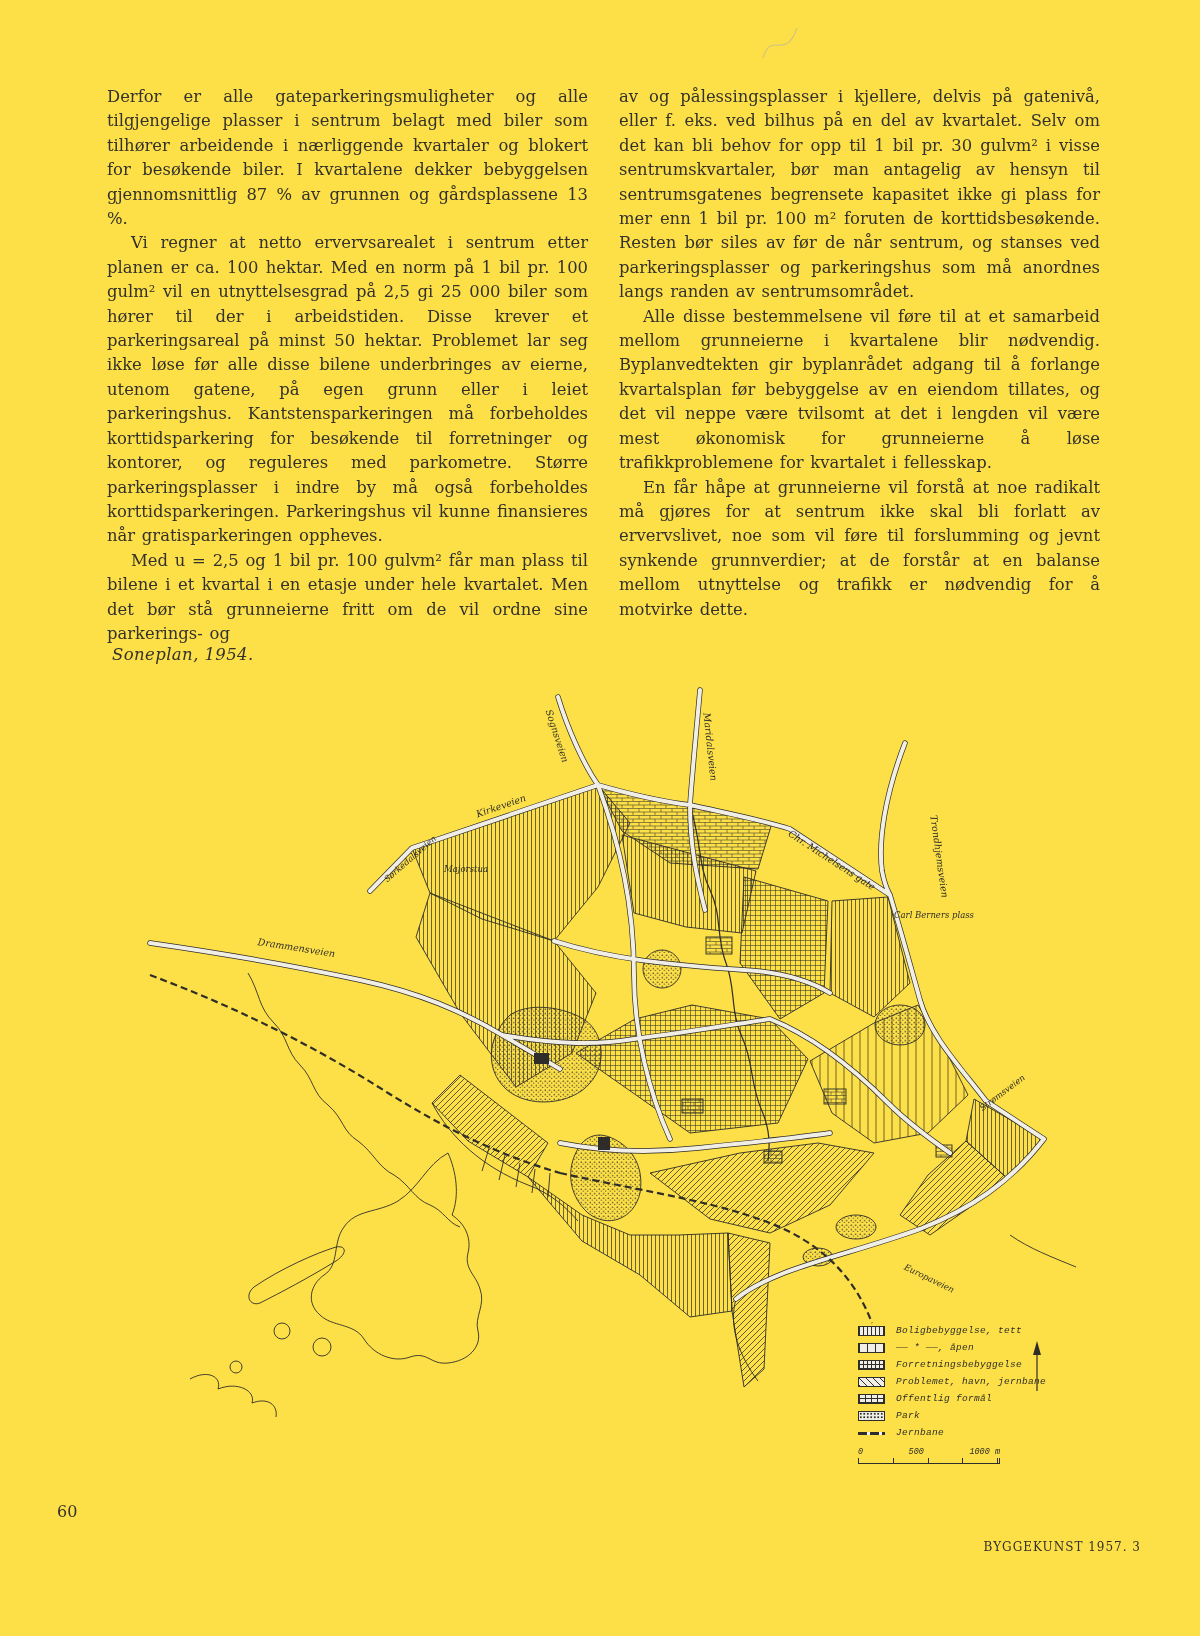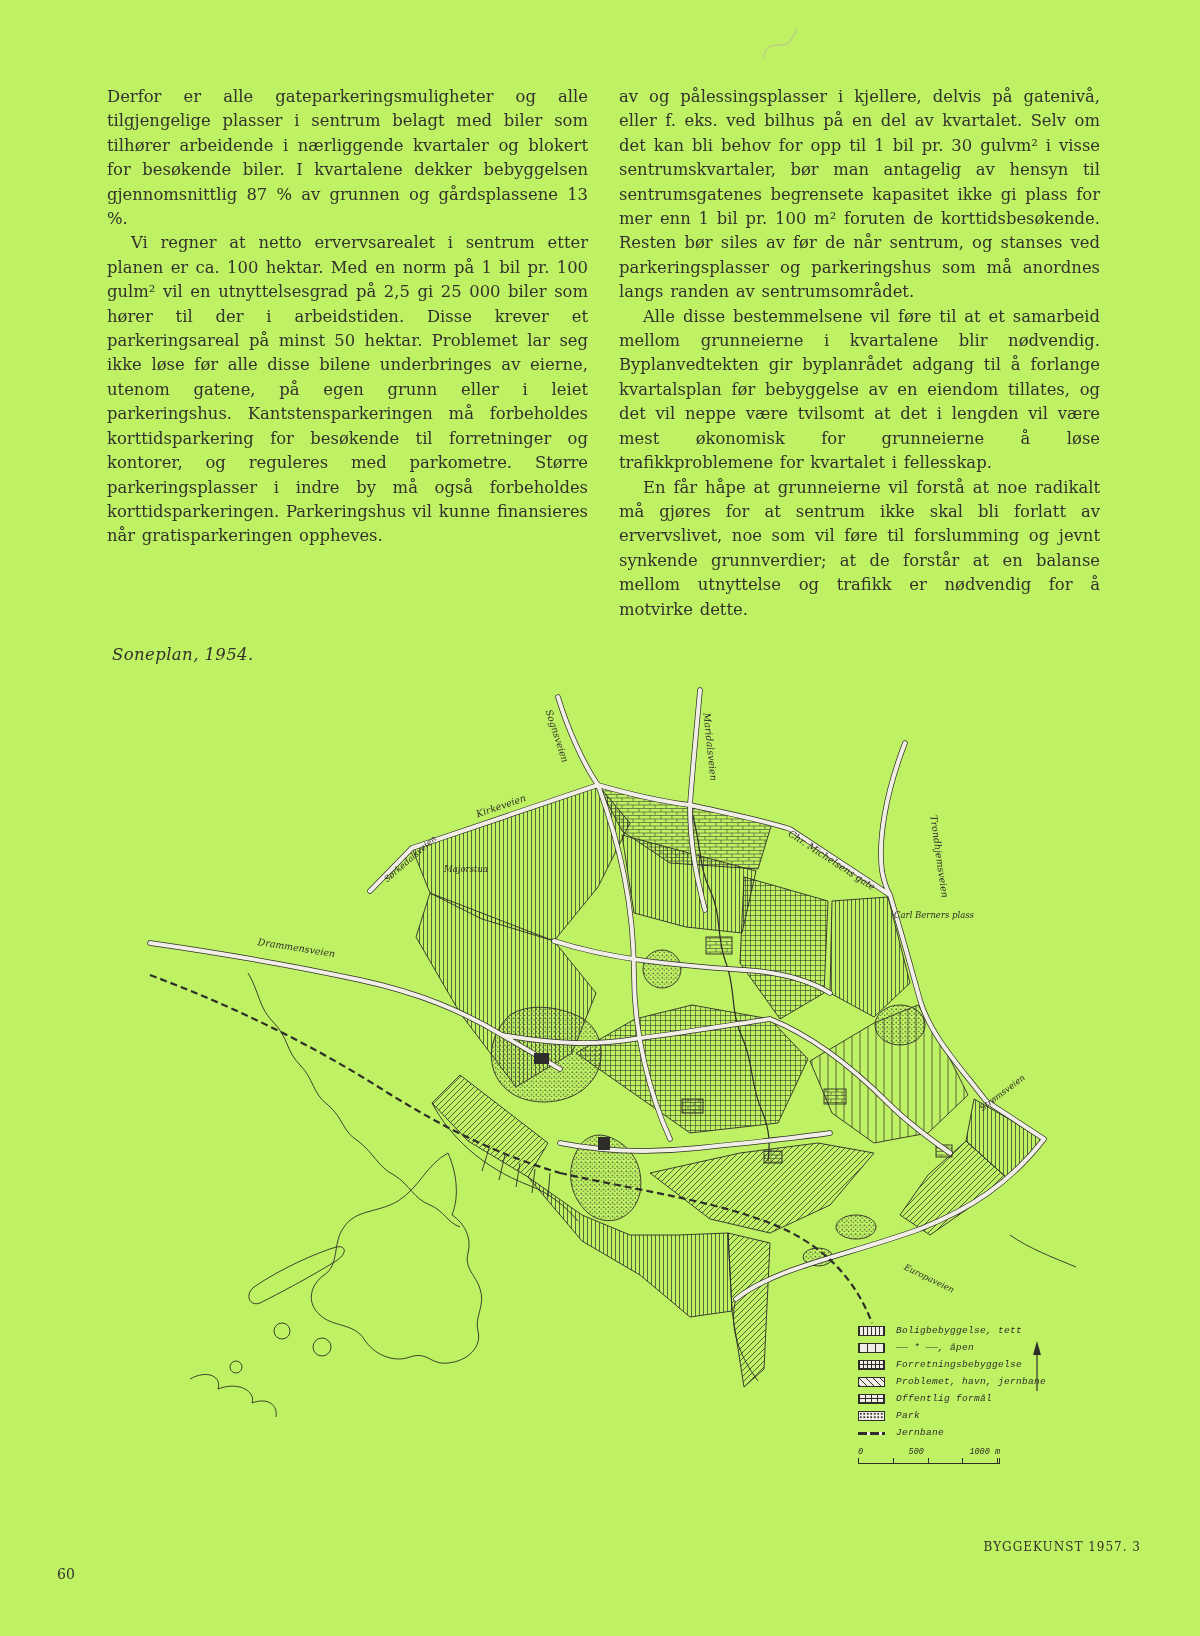--- a/index.html
+++ b/index.html
@@ -1,16 +1,16 @@
 <!DOCTYPE html>
 <html><head>
 <meta charset="utf-8">
 <style>
   html,body{margin:0;padding:0;background:#d8d4c9;}
-  .page{position:relative;width:1200px;height:1636px;background:#bef264;
+  .page{position:relative;width:1200px;height:1636px;background:#fde047;
         font-family:"DejaVu Serif",serif;color:#33312b;overflow:hidden;margin:0 auto;}
   .col{position:absolute;top:85px;width:481px;text-align:justify;
        font-size:16.4px;line-height:24.4px;word-spacing:1.5px;}
   .col-left{left:107px}
   .col-right{left:619px}
   .para{margin:0;}
   .para.indent{text-indent:24px;}
   .caption{position:absolute;left:112px;top:645px;font-style:italic;font-size:16.5px;letter-spacing:.4px;text-align:right;}
   .map{position:absolute;left:130px;top:675px;width:950px;height:800px;}
   .map svg{position:absolute;left:0;top:0;}
@@ -30,40 +30,41 @@
   .pat-park{background-image:radial-gradient(circle,#2e2d29 .8px,transparent 1px);background-size:3.5px 3.5px;}
   .pat-jernbane{border:none;height:3px;margin-top:1px;
                 background-image:repeating-linear-gradient(90deg,#2e2d29 0 9px,transparent 9px 12px);}
   .scalebar{margin-top:9px;width:142px;}
   .scale-labels{display:flex;justify-content:space-between;font-size:8.5px;font-style:italic;
                 color:#2e2d29;margin-bottom:1px;}
   .scale-line{height:5px;border-bottom:1px solid #2e2d29;
               background-image:repeating-linear-gradient(90deg,#2e2d29 0 1px,transparent 1px 34.8px);
               background-size:calc(100% - 0px) 5px;border-right:1px solid #2e2d29;}
   
-  .footer-left{position:absolute;left:57px;top:1566px;font-size:14px;}
+  .footer-left{position:absolute;left:57px;top:1502px;font-size:16px;}
   .footer-right{position:absolute;right:59px;top:1540px;font-size:12px;letter-spacing:1px;}
   .artifact{position:absolute;left:755px;top:18px;opacity:.55;}
   .map-label{font-family:"DejaVu Serif",serif;font-style:italic;fill:#2e2d29;}
 </style>
 </head>
 <body>
 
 <div class="page">
 
   <svg class="artifact" width="60" height="50">
     <path d="M8,40 C16,12 30,44 42,10" stroke="#b9b29f" stroke-width="1.3" fill="none"></path>
   </svg>
 
   <div class="col col-left">
 
       <p class="para">Derfor er alle gateparkeringsmuligheter og alle tilgjengelige plasser i sentrum belagt med biler som tilhører arbeidende i nærliggende kvartaler og blokert for besøkende biler. I kvartalene dekker bebyggelsen gjennomsnittlig 87 % av grunnen og gårdsplassene 13 %.</p>
 
       <p class="para indent">Vi regner at netto ervervsarealet i sentrum etter planen er ca. 100 hektar. Med en norm på 1 bil pr. 100 gulm² vil en utnyttelsesgrad på 2,5 gi 25 000 biler som hører til der i arbeidstiden. Disse krever et parkeringsareal på minst 50 hektar. Problemet lar seg ikke løse før alle disse bilene underbringes av eierne, utenom gatene, på egen grunn eller i leiet parkeringshus. Kantstensparkeringen må forbeholdes korttidsparkering for besøkende til forretninger og kontorer, og reguleres med parkometre. Større parkeringsplasser i indre by må også forbeholdes korttidsparkeringen. Parkeringshus vil kunne finansieres når gratisparkeringen oppheves.</p>
 
+      <p class="para indent">Med u = 2,5 og 1 bil pr. 100 gulvm² får man plass til bilene i et kvartal i en etasje under hele kvartalet. Men det bør stå grunneierne fritt om de vil ordne sine parkerings- og</p>
 
   </div>
 
   <div class="col col-right">
 
       <p class="para">av og pålessingsplasser i kjellere, delvis på gatenivå, eller f. eks. ved bilhus på en del av kvartalet. Selv om det kan bli behov for opp til 1 bil pr. 30 gulvm² i visse sentrumskvartaler, bør man antagelig av hensyn til sentrumsgatenes begrensete kapasitet ikke gi plass for mer enn 1 bil pr. 100 m² foruten de korttidsbesøkende. Resten bør siles av før de når sentrum, og stanses ved parkeringsplasser og parkeringshus som må anordnes langs randen av sentrumsområdet.</p>
 
       <p class="para indent">Alle disse bestemmelsene vil føre til at et samarbeid mellom grunneierne i kvartalene blir nødvendig. Byplanvedtekten gir byplanrådet adgang til å forlange kvartalsplan før bebyggelse av en eiendom tillates, og det vil neppe være tvilsomt at det i lengden vil være mest økonomisk for grunneierne å løse trafikkproblemene for kvartalet i fellesskap.</p>
 
       <p class="para indent">En får håpe at grunneierne vil forstå at noe radikalt må gjøres for at sentrum ikke skal bli forlatt av ervervslivet, noe som vil føre til forslumming og jevnt synkende grunnverdier; at de forstår at en balanse mellom utnyttelse og trafikk er nødvendig for å motvirke dette.</p>

